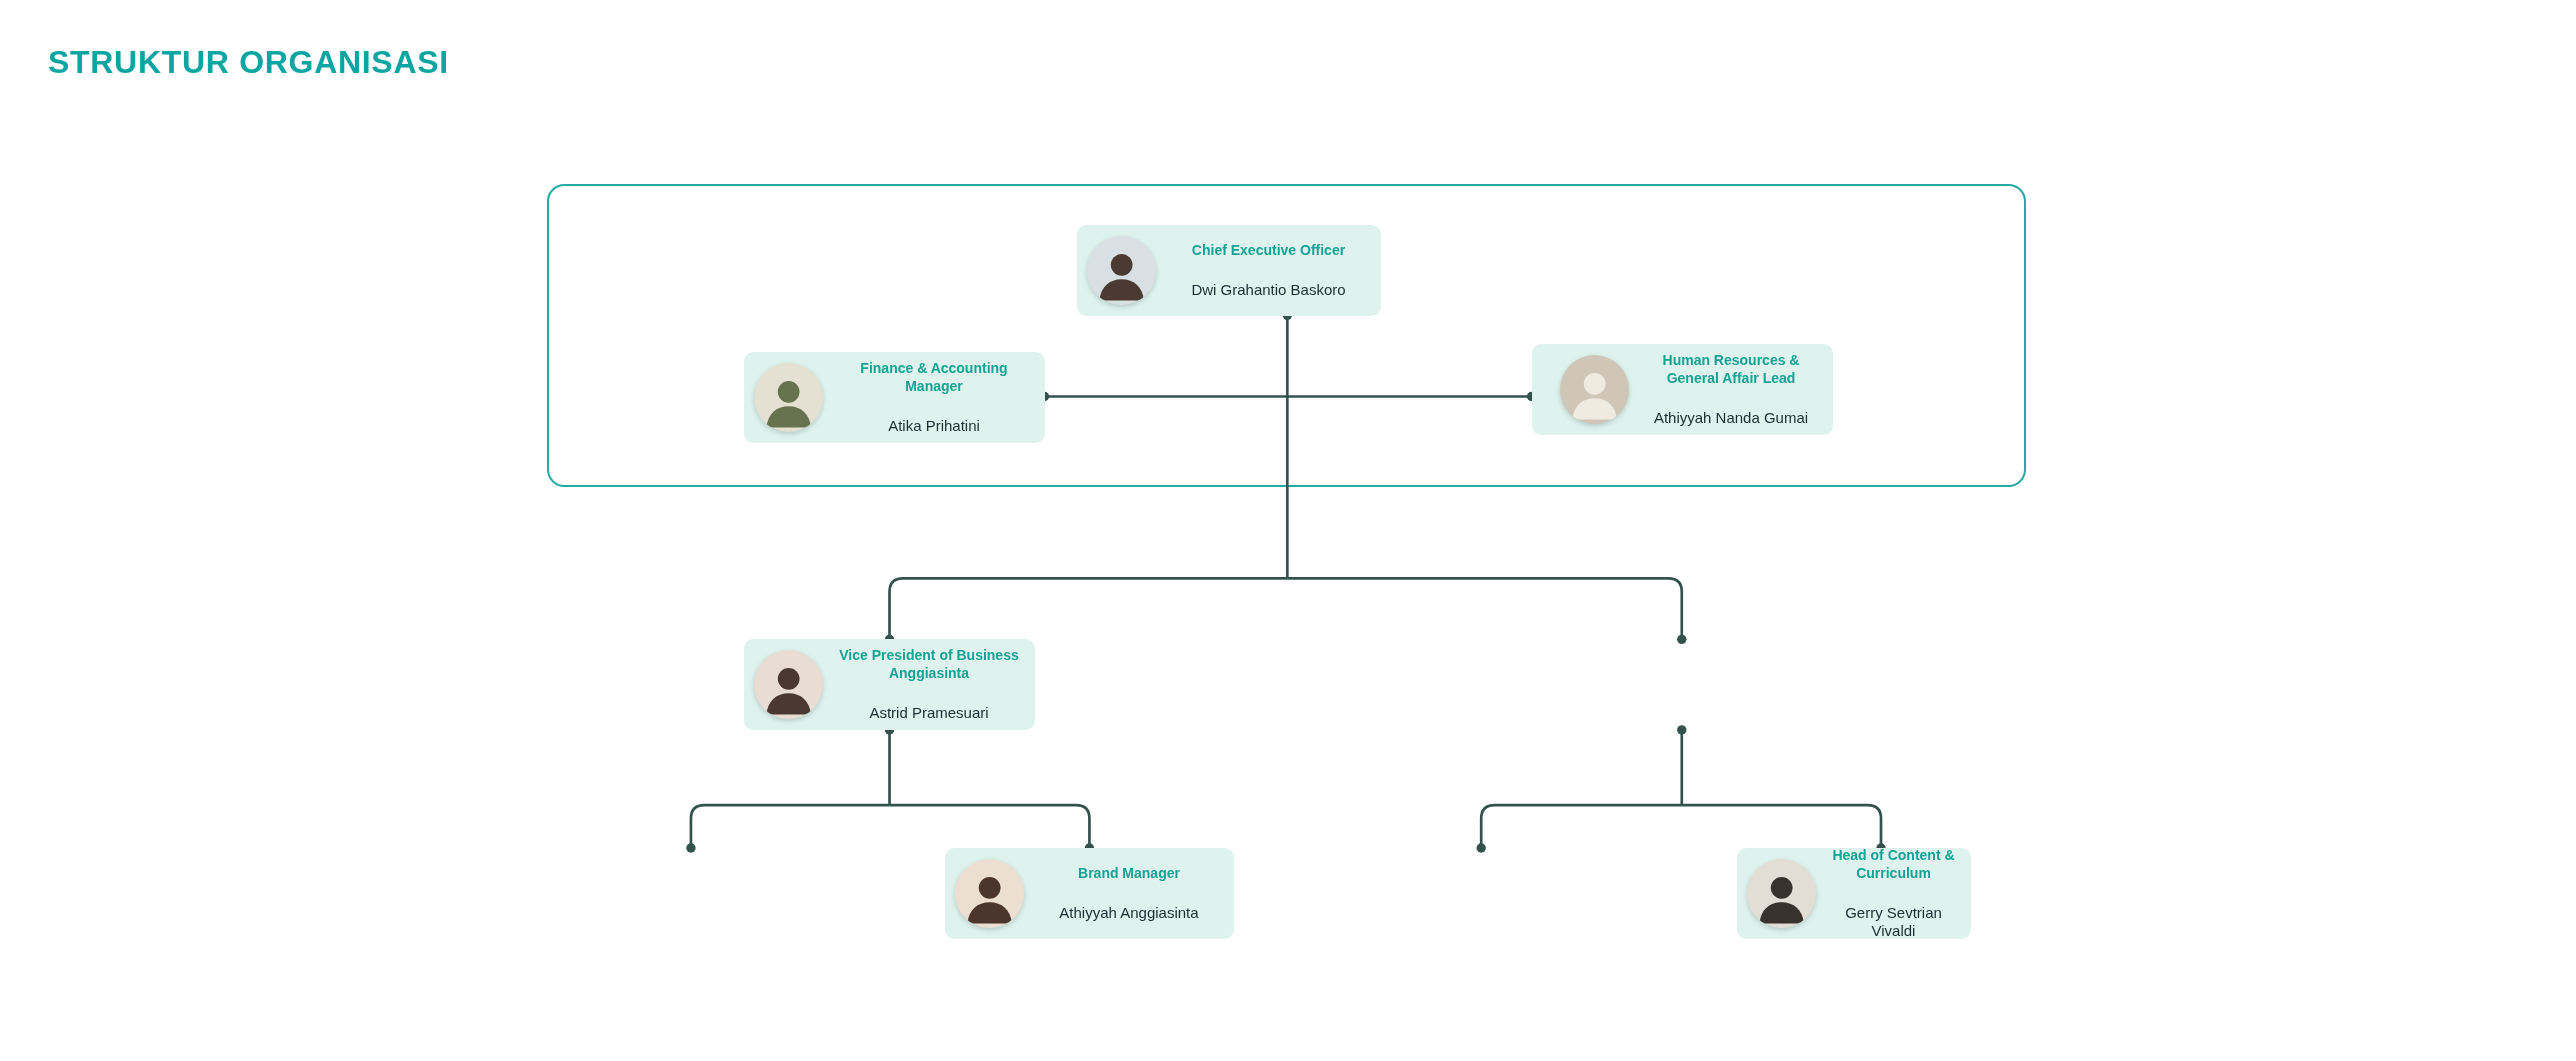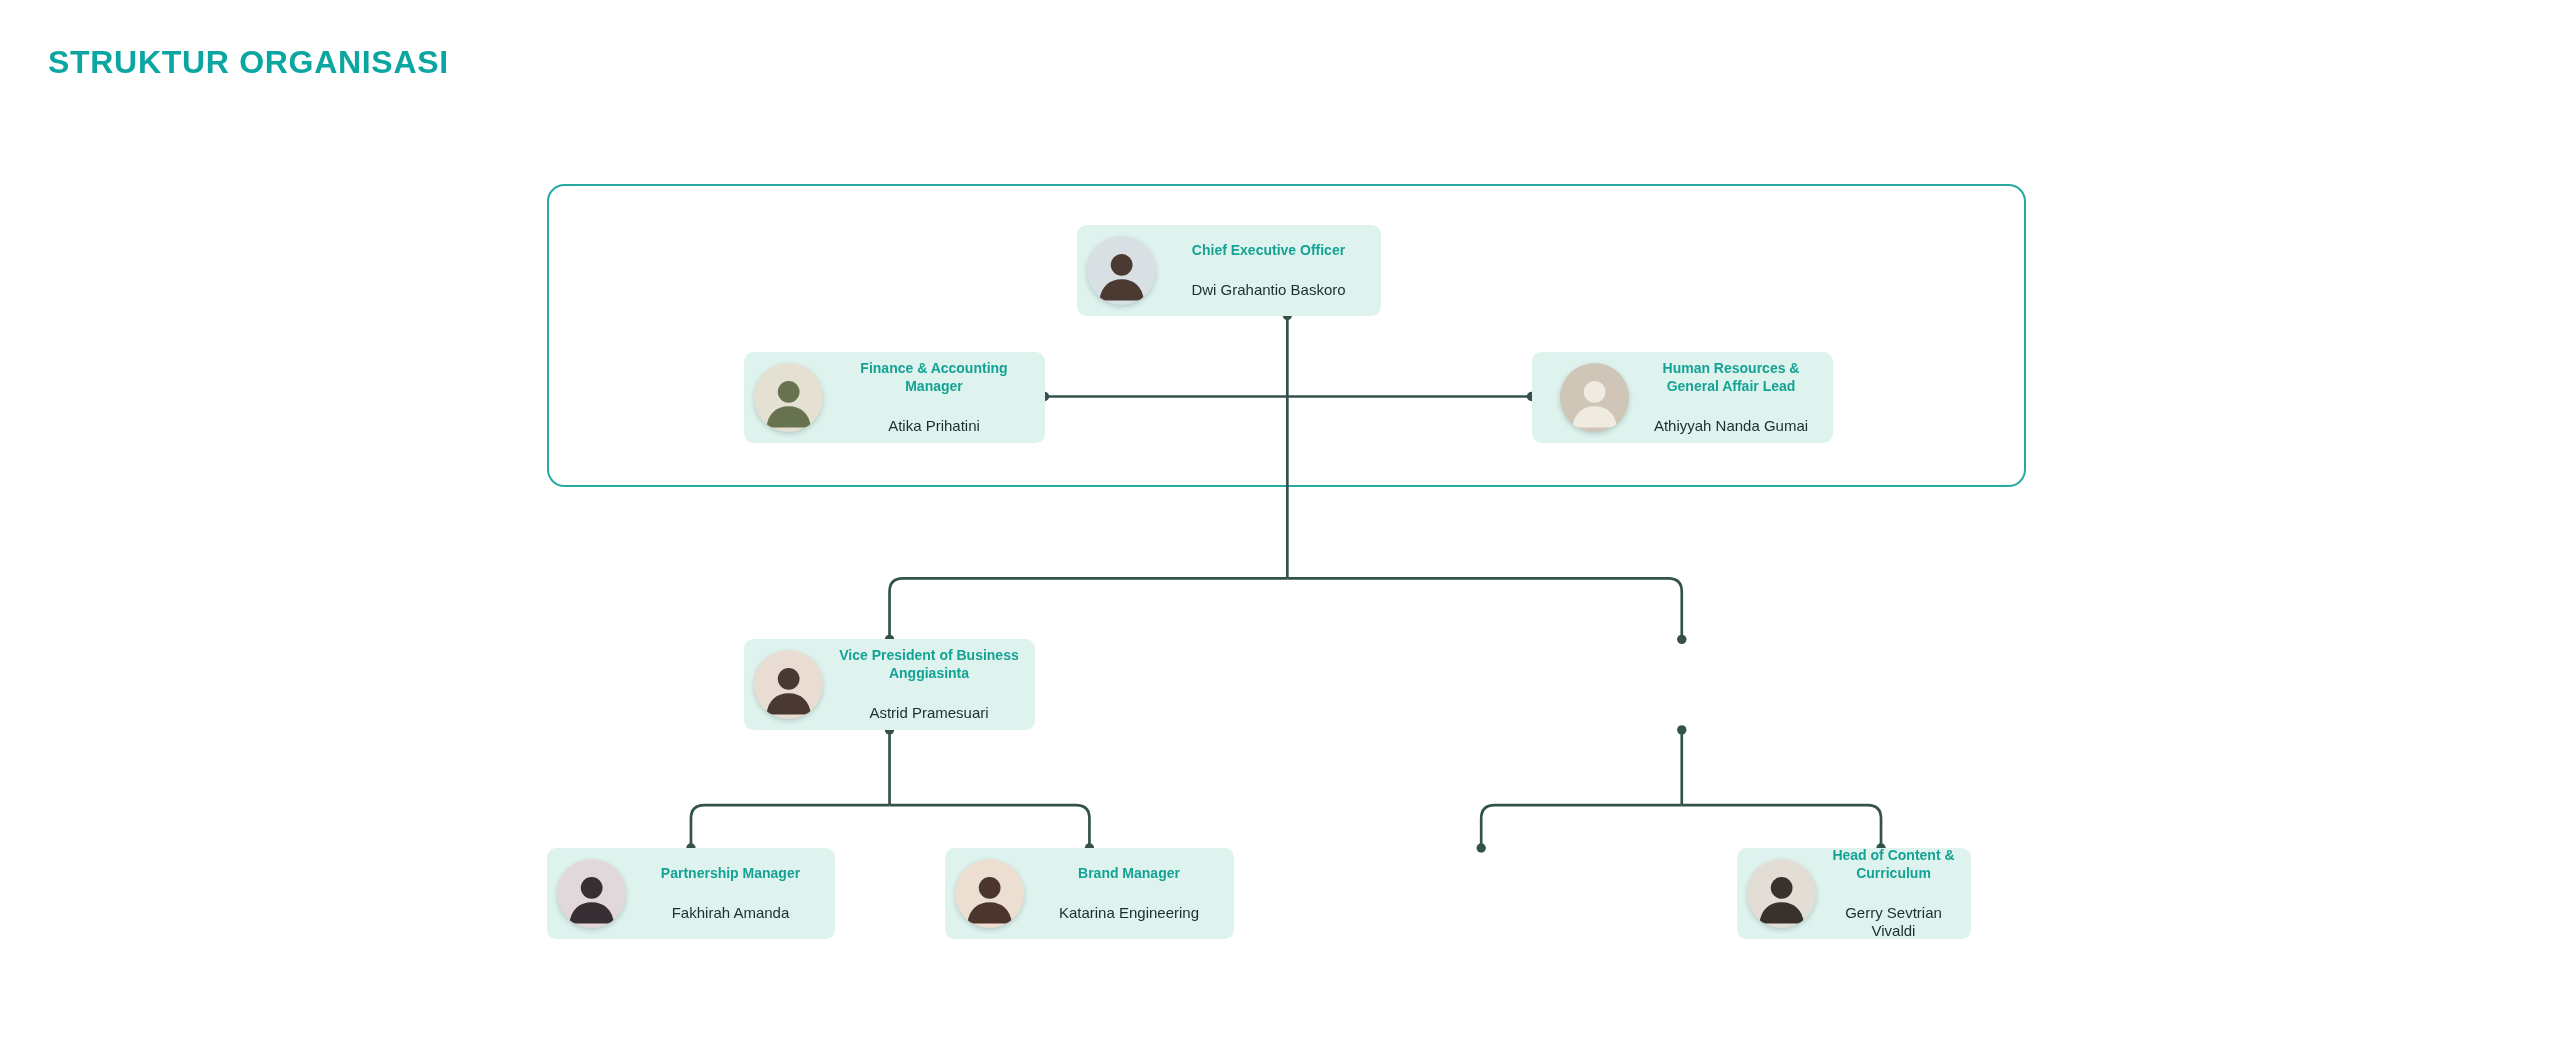--- a/index.html
+++ b/index.html
@@ -161,21 +161,21 @@
         <circle cx="12" cy="7.6" r="4.4"></circle>
           <path d="M12 13.4c-5 0-8.4 3-9 8.6h18c-.6-5.6-4-8.6-9-8.6z"></path>
       </svg>
     </div>
     <div class="card-text">
       <div class="role">Finance &amp; Accounting Manager</div>
       <div class="person">Atika Prihatini</div>
     </div>
   </div>
 
-  <div class="card" style="left:1532px; top:352px; width:301px;padding-left:28px;">
+  <div class="card" style="left:1532px; top:344px; width:301px;padding-left:28px;">
     <div class="avatar av2">
       <svg viewBox="0 0 24 24" fill="currentColor">
         <circle cx="12" cy="7.6" r="4.4"></circle>
           <path d="M12 13.4c-5 0-8.4 3-9 8.6h18c-.6-5.6-4-8.6-9-8.6z"></path>
       </svg>
     </div>
     <div class="card-text">
       <div class="role">Human Resources &amp; General Affair Lead</div>
       <div class="person">Athiyyah Nanda Gumai</div>
     </div>
@@ -188,43 +188,31 @@
           <path d="M12 13.4c-5 0-8.4 3-9 8.6h18c-.6-5.6-4-8.6-9-8.6z"></path>
       </svg>
     </div>
     <div class="card-text">
       <div class="role">Vice President of Business Anggiasinta</div>
       <div class="person">Astrid Pramesuari</div>
     </div>
   </div>
 
 
-  <div class="card" style="left:547px; top:848px; width:288px;">
-    <div class="avatar av5">
-      <svg viewBox="0 0 24 24" fill="currentColor">
-        <circle cx="12" cy="7.6" r="4.4"></circle>
-          <path d="M12 13.4c-5 0-8.4 3-9 8.6h18c-.6-5.6-4-8.6-9-8.6z"></path>
-      </svg>
-    </div>
-    <div class="card-text">
-      <div class="role">Partnership Manager</div>
-      <div class="person">Fakhirah Amanda</div>
-    </div>
-  </div>
 
   <div class="card" style="left:945px; top:848px; width:289px;">
     <div class="avatar av6">
       <svg viewBox="0 0 24 24" fill="currentColor">
         <circle cx="12" cy="7.6" r="4.4"></circle>
           <path d="M12 13.4c-5 0-8.4 3-9 8.6h18c-.6-5.6-4-8.6-9-8.6z"></path>
       </svg>
     </div>
     <div class="card-text">
       <div class="role">Brand Manager</div>
-      <div class="person">Katarina Engineering</div>
+      <div class="person">Athiyyah Anggiasinta</div>
     </div>
   </div>
 
 
   <div class="card" style="left:1737px; top:848px; width:234px;">
     <div class="avatar av8">
       <svg viewBox="0 0 24 24" fill="currentColor">
         <circle cx="12" cy="7.6" r="4.4"></circle>
           <path d="M12 13.4c-5 0-8.4 3-9 8.6h18c-.6-5.6-4-8.6-9-8.6z"></path>
       </svg>

